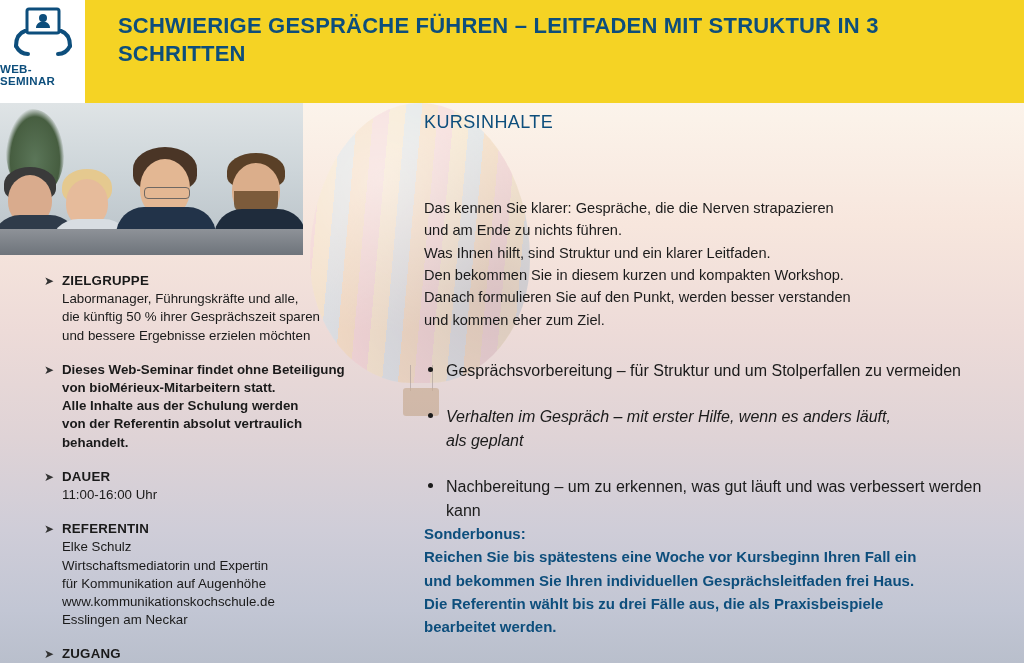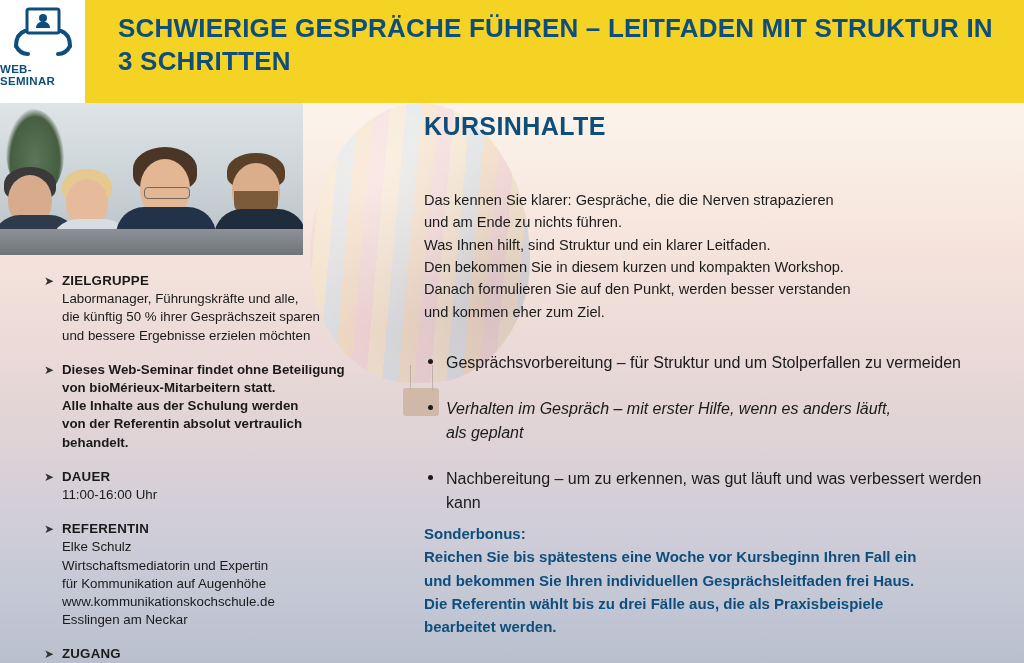--- a/index.html
+++ b/index.html
@@ -53,21 +53,21 @@
     color: #0d4e7c;
     letter-spacing: .3px;
     margin-top: 4px;
   }
   .header-title {
     position: absolute;
     left: 118px;
     top: 12px;
     width: 890px;
     color: #0d4e7c;
-    font-size: 26px;
+    font-size: 22px;
     font-weight: bold;
     line-height: 1.28;
     letter-spacing: .2px;
   }
 
   
   .balloon-wrap {
     position: absolute;
     left: 300px;
     top: 103px;
@@ -197,24 +197,24 @@
 
   
   .right-col {
     position: absolute;
     left: 424px;
     top: 112px;
     width: 588px;
   }
   .kurs-title {
     color: #0d4e7c;
-    font-size: 25px;
-    font-weight: bold;
+    font-size: 18px;
+    font-weight: normal;
     letter-spacing: .4px;
-    margin-bottom: 48px;
+    margin-bottom: 64px;
   }
   .intro {
     color: #1b1b1b;
     font-size: 14.6px;
     line-height: 1.53;
     margin-bottom: 28px;
   }
   .dot-list { margin: 0; padding: 0; list-style: none; }
   .dot-item {
     position: relative;

